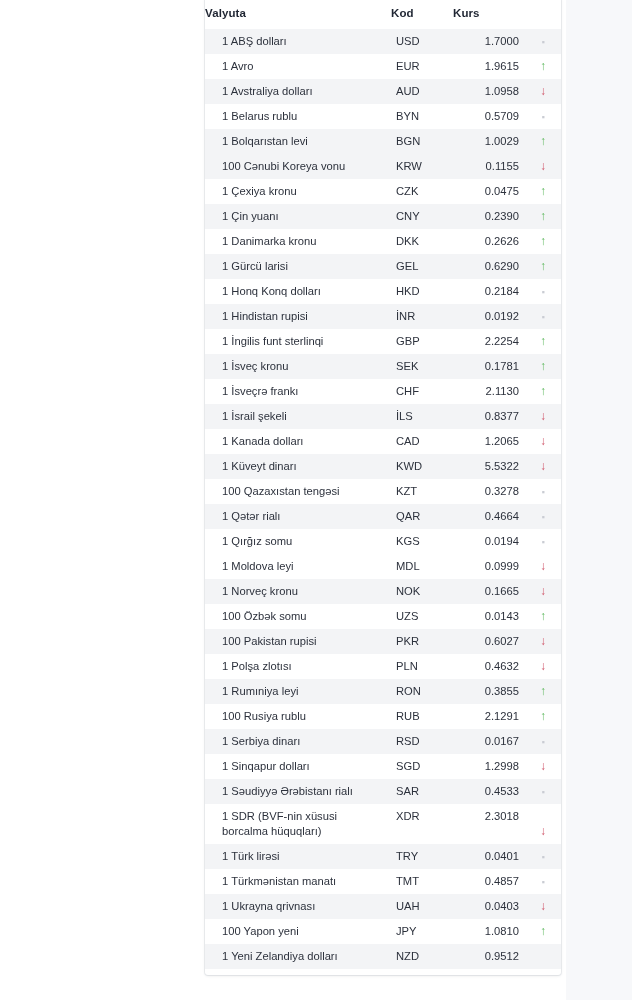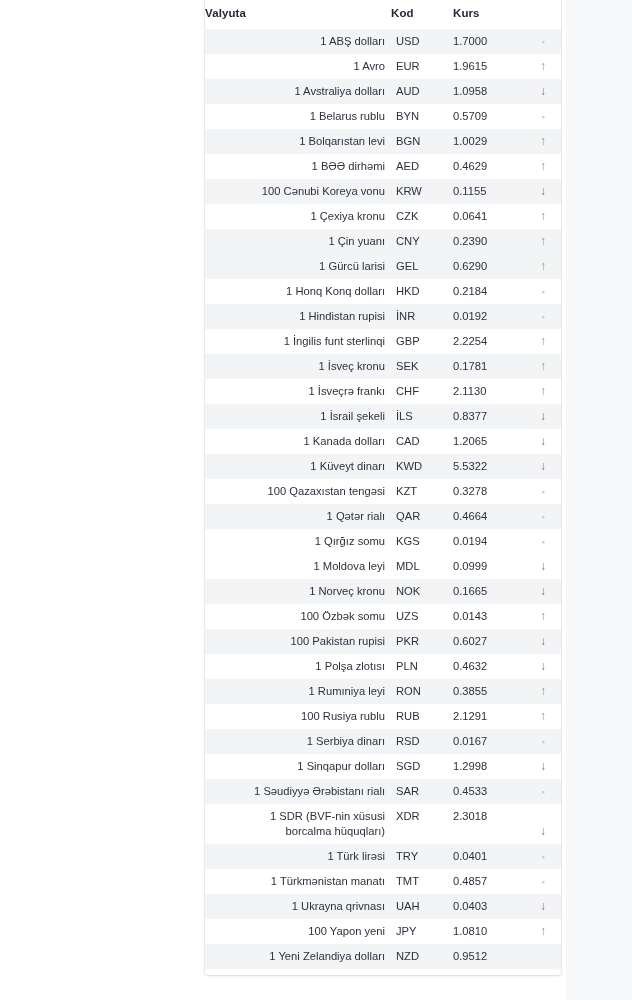--- a/index.html
+++ b/index.html
@@ -65,23 +65,23 @@
   th.h-trend { }
 
   table.rates tbody td {
     font-size: 11.2px;
     color: #2c313c;
     padding: 5px 0 5px 0;
     vertical-align: top;
     line-height: 15px;
   }
   tbody tr.alt td { background: #f3f4f6; }
-  tbody tr td.t-name { padding-left: 17px; padding-right: 6px; text-align: right; }
+  tbody tr td.t-name { padding-left: 17px; padding-right: 6px; }
   tbody tr td.t-code { padding-left: 5px; color:#2c313c; }
-  tbody tr td.t-rate { text-align: left; padding-right: 12px; }
+  tbody tr td.t-rate { text-align: right; padding-right: 12px; }
   tbody tr td.t-trend { text-align: center; vertical-align: bottom; padding-right: 6px; }
 
   .arrow { display:inline-block; font-size: 12px; line-height: 12px; }
   .arrow.up   { color: #5fb95f; }
   .arrow.down { color: #d0566a; }
   .arrow.flat { color: #c9ccd3; font-size: 9px; }
 </style>
 </head>
 <body>
 
@@ -129,42 +129,42 @@
             <td class="t-code">BYN</td>
             <td class="t-rate">0.5709</td>
             <td class="t-trend"><span class="arrow flat">▪</span></td>
           </tr>
           <tr class="alt">
             <td class="t-name">1 Bolqarıstan levi</td>
             <td class="t-code">BGN</td>
             <td class="t-rate">1.0029</td>
             <td class="t-trend"><span class="arrow up">↑</span></td>
           </tr>
-          <tr>
-            <td class="t-name">1 BƏƏ dirhəmi</td>
-            <td class="t-code">AED</td>
-            <td class="t-rate">0.4629</td>
-            <td class="t-trend"><span class="arrow up">↑</span></td>
-          </tr>
           <tr class="alt">
             <td class="t-name">100 Cənubi Koreya vonu</td>
             <td class="t-code">KRW</td>
             <td class="t-rate">0.1155</td>
             <td class="t-trend"><span class="arrow down">↓</span></td>
           </tr>
           <tr>
             <td class="t-name">1 Çexiya kronu</td>
             <td class="t-code">CZK</td>
-            <td class="t-rate">0.0641</td>
+            <td class="t-rate">0.0475</td>
             <td class="t-trend"><span class="arrow up">↑</span></td>
           </tr>
           <tr class="alt">
             <td class="t-name">1 Çin yuanı</td>
             <td class="t-code">CNY</td>
             <td class="t-rate">0.2390</td>
+            <td class="t-trend"><span class="arrow up">↑</span></td>
+          </tr>
+          <tr>
+            <td class="t-name">1 Danimarka kronu</td>
+            <td class="t-code">DKK</td>
+            <td class="t-rate">0.2626</td>
             <td class="t-trend"><span class="arrow up">↑</span></td>
           </tr>
           <tr class="alt">
             <td class="t-name">1 Gürcü larisi</td>
             <td class="t-code">GEL</td>
             <td class="t-rate">0.6290</td>
             <td class="t-trend"><span class="arrow up">↑</span></td>
           </tr>
           <tr>
             <td class="t-name">1 Honq Konq dolları</td>

